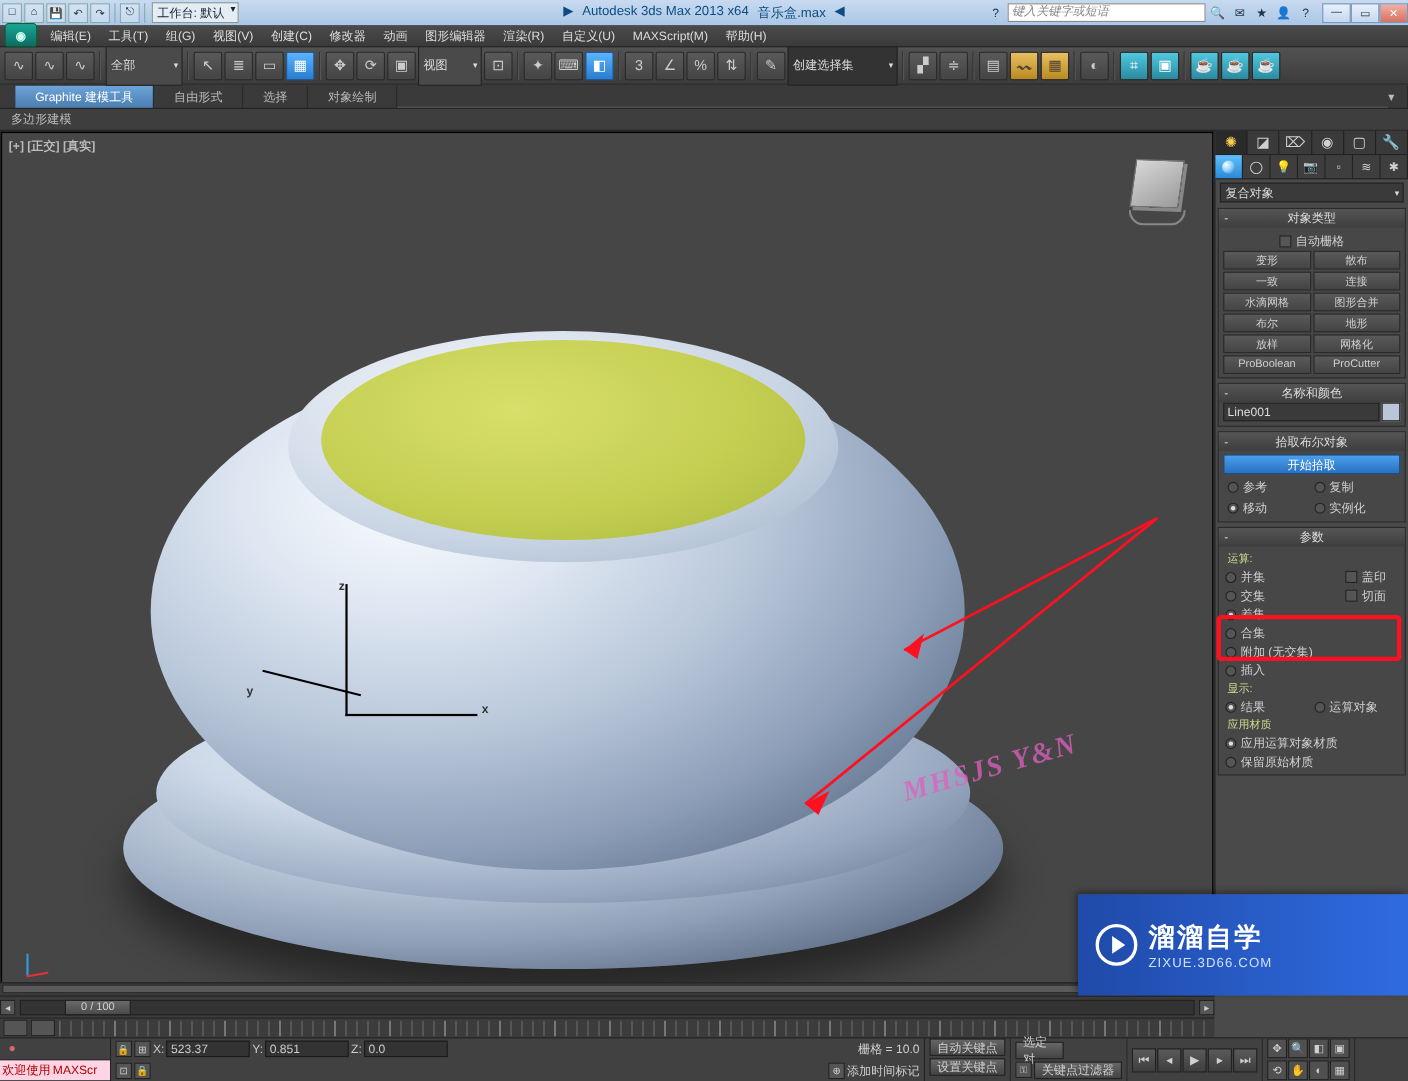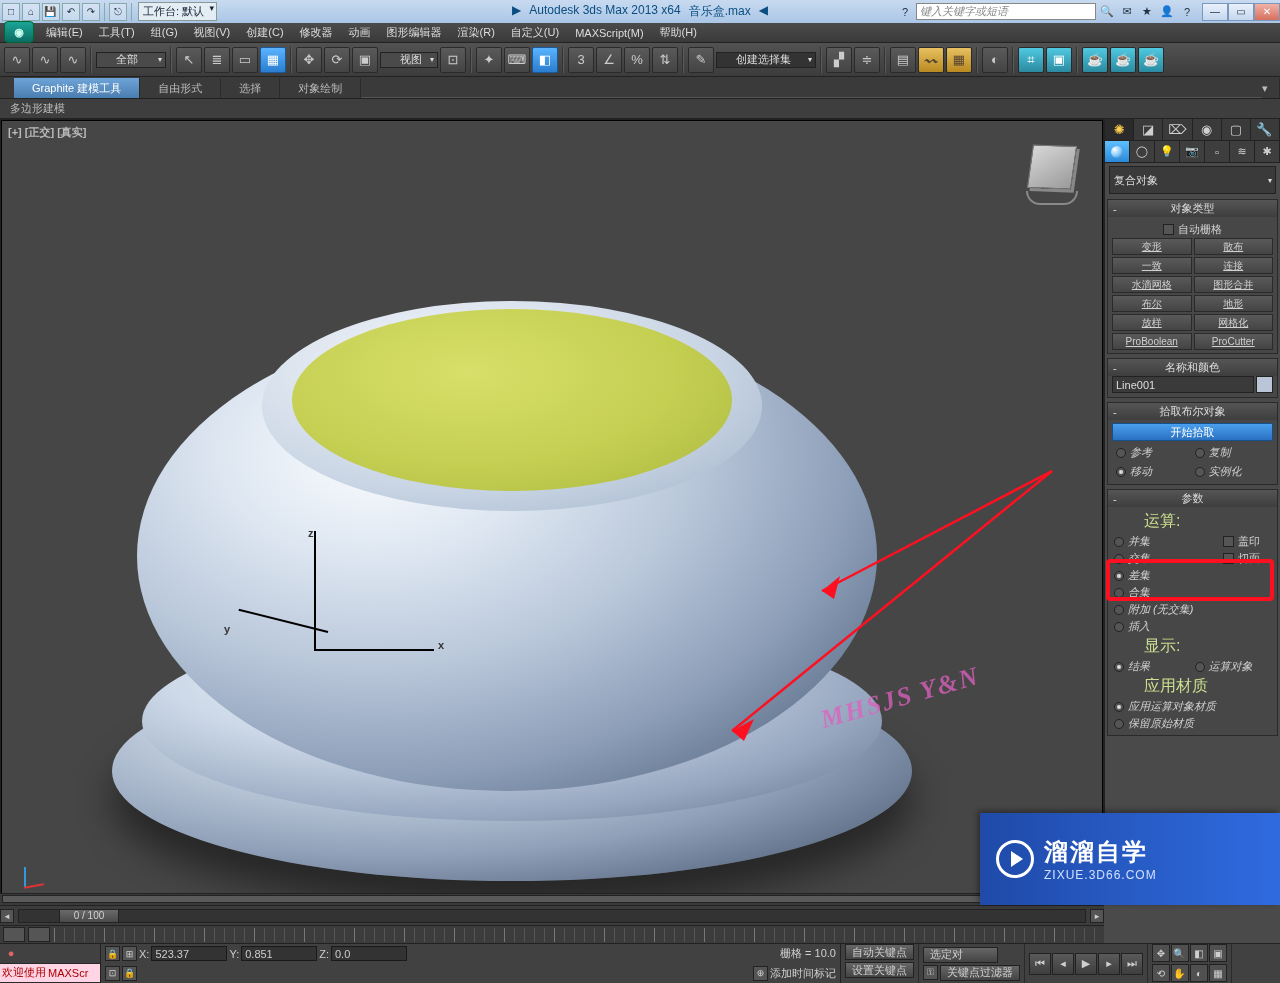--- a/index.html
+++ b/index.html
@@ -26,21 +26,21 @@
 .app-orb{ position:absolute; left:4px; top:-2px; width:30px; height:22px; border-radius:4px; background:linear-gradient(#1aa597,#0c6b62); border:1px solid #063; display:flex; align-items:center; justify-content:center; color:#cfe; font-weight:bold; }
 .menubar span{ padding:0 8px; color:#ddd; cursor:default; }
 
 
 .maintoolbar{ height:34px; background:linear-gradient(#525252,#3c3c3c); border-bottom:1px solid #222; display:flex; align-items:center; padding:0 4px; gap:2px; }
 .tbtn{ width:26px; height:26px; background:linear-gradient(#5a5a5a,#444); border:1px solid #2a2a2a; border-radius:2px; display:flex; align-items:center; justify-content:center; font-size:13px; color:#ccc; }
 .tbtn.blue{ background:linear-gradient(#5bb4ff,#2a7dcf); border-color:#1a5a9a; color:#fff; }
 .tbtn.teal{ background:linear-gradient(#4fc9e0,#2a8aa0); color:#fff; }
 .tbtn.gold{ background:linear-gradient(#e8c060,#b88a20); color:#543; }
 .tb-sep{ width:2px; height:26px; background:#333; border-right:1px solid #5a5a5a; margin:0 2px; }
-.tb-drop{ height:16px; background:#4a4a4a; border:1px solid #222; color:#ddd; padding:0 14px 0 19px; position:relative; display:flex; align-items:center; font-size:11px; }
+.tb-drop{ height:36px; background:#4a4a4a; border:1px solid #222; color:#ddd; padding:0 14px 0 4px; position:relative; display:flex; align-items:center; font-size:11px; }
 .tb-drop:after{ content:"▾"; position:absolute; right:3px; font-size:8px; }
 .named-set{ width:100px; background:#333; }
 
 
 .ribbon{ height:22px; background:#3a3a3a; border-bottom:1px solid #222; display:flex; align-items:flex-end; }
 .ribbon-tab{ height:20px; padding:0 18px; display:flex; align-items:center; color:#bbb; font-size:11px; border-right:1px solid #2a2a2a;}
 .ribbon-tab.active{ background:linear-gradient(#6ea4d8,#4a7db0); color:#fff; }
 .ribbon-sub{ height:20px; background:#3e3e3e; border-bottom:1px solid #222; display:flex; align-items:center; }
 .ribbon-sub .sub{ padding:0 10px; color:#bbb; font-size:11px; }
 
@@ -86,42 +86,42 @@
 
 .cmdpanel{ width:176px; background:#4a4a4a; border-left:1px solid #222; display:flex; flex-direction:column; font-size:11px; }
 .cp-tabrow{ height:22px; display:flex; background:#3a3a3a; border-bottom:1px solid #222; }
 .cp-tabrow .t{ flex:1; display:flex; align-items:center; justify-content:center; border-right:1px solid #222; font-size:13px;}
 .cp-tabrow .t.sel{ background:#2a2a2a; color:#ffcf50; }
 .cp-subrow{ height:22px; display:flex; background:#3e3e3e; border-bottom:1px solid #222;}
 .cp-subrow .t{ flex:1; display:flex; align-items:center; justify-content:center; border-right:1px solid #222; }
 .cp-subrow .t.sel{ background:linear-gradient(#5fbfff,#2a8ad8); }
 .cp-subrow .t.sel .ball{ width:12px; height:12px; border-radius:50%; background:radial-gradient(circle at 30% 30%,#fff,#8cf 50%,#26a 100%); }
 
-.cp-drop{ margin:3px 4px; height:28px; background:#3a3a3a; border:1px solid #222; color:#ddd; padding:0 14px 0 4px; position:relative; display:flex; align-items:center;}
+.cp-drop{ margin:3px 4px; height:18px; background:#3a3a3a; border:1px solid #222; color:#ddd; padding:0 14px 0 4px; position:relative; display:flex; align-items:center;}
 .cp-drop:after{ content:"▾"; position:absolute; right:3px; font-size:8px; }
 
 .rollout{ margin:2px 2px; border:1px solid #2a2a2a; background:#474747; }
 .rollout-hdr{ height:17px; background:linear-gradient(#555,#3e3e3e); display:flex; align-items:center; justify-content:center; color:#ddd; position:relative;}
 .rollout-hdr .dash{ position:absolute; left:5px; }
 .rollout-body{ padding:3px 4px; }
 .grid2{ display:grid; grid-template-columns:1fr 1fr; gap:2px; }
-.grid2 .cell{ height:17px; background:linear-gradient(#5a5a5a,#444); border:1px solid #2a2a2a; display:flex; align-items:center; justify-content:center; font-size:10px;text-decoration:underline;}
+.grid2 .cell{ height:17px; background:linear-gradient(#5a5a5a,#444); border:1px solid #2a2a2a; display:flex; align-items:center; justify-content:center; font-size:10px;}
 .autogrid-row{ display:flex; align-items:center; justify-content:center; height:18px; gap:4px;}
 .chk{ width:11px; height:11px; border:1px solid #222; background:#555; }
 
 .name-row{ display:flex; gap:2px; padding:0 4px 4px 4px;}
 .name-input{ flex:1; height:17px; background:#3a3a3a; border:1px solid #222; color:#ddd; padding:0 3px; display:flex; align-items:center;}
 .swatch{ width:17px; height:17px; background:#bac5d8; border:1px solid #222;}
 
-.radio-row{ display:flex; align-items:center; gap:4px; padding:1px 2px;font-style:italic; }
+.radio-row{ display:flex; align-items:center; gap:4px; padding:1px 2px; }
 .radio{ width:10px; height:10px; border-radius:50%; border:1px solid #222; background:#555; position:relative;}
 .radio.on:after{ content:""; position:absolute; inset:2px; border-radius:50%; background:#ddd;}
 .pick-btn{ height:18px; background:linear-gradient(#4aa0ee,#2a70c0); color:#fff; display:flex; align-items:center; justify-content:center; margin:3px 4px; border:1px solid #14508a;}
 .tech-text{ font-size:9px; color:#bbb; padding:4px 6px; line-height:1.25;}
-.param-label{ color:#ccdf90; padding:1px 4px; font-size:16px;margin-left:28px;}
+.param-label{ color:#ccdf90; padding:1px 4px; font-size:10px;}
 .chk-row{ display:flex; align-items:center; gap:4px; padding:1px 4px;}
 
 
 .promo{ position:absolute; right:0; bottom:78px; width:300px; height:92px; background:linear-gradient(90deg,#1f4aa8,#2f6be0); display:flex; align-items:center; color:#fff; box-shadow:-2px -2px 6px rgba(0,0,0,.4); z-index:50;}
 .promo .play{ width:38px; height:38px; border:3px solid #fff; border-radius:50%; margin:0 10px 0 16px; display:flex; align-items:center; justify-content:center;}
 .promo .play:before{ content:""; border-left:12px solid #fff; border-top:8px solid transparent; border-bottom:8px solid transparent; margin-left:3px;}
 .promo .txt{ display:flex; flex-direction:column; }
 .promo .big{ font-size:24px; font-weight:bold; letter-spacing:2px;}
 .promo .url{ font-size:12px; letter-spacing:1px; color:#cfe0ff;}
 
@@ -538,21 +538,21 @@
       <div class="lock">⊕</div>
       <span>添加时间标记</span>
     </div>
   </div>
   <div class="anim-col">
     <div class="cell" style="flex-direction:column;align-items:flex-start;justify-content:flex-start">
       <div class="anim-btn">自动关键点</div>
       <div class="anim-btn">设置关键点</div>
     </div>
     <div class="cell" style="flex-direction:column;align-items:flex-start;justify-content:center">
-      <div class="anim-btn" style="width:75px">选定对</div>
+      <div class="anim-btn" style="width:44px">选定对</div>
       <div style="display:flex;gap:2px">
           <div class="lock">⚿</div>
           <div class="anim-btn">关键点过滤器</div>
         </div>
     </div>
     <div class="cell">
       <div class="play-btns">
         <div class="pb">⏮</div>
         <div class="pb">◂</div>
         <div class="pb">▶</div>

